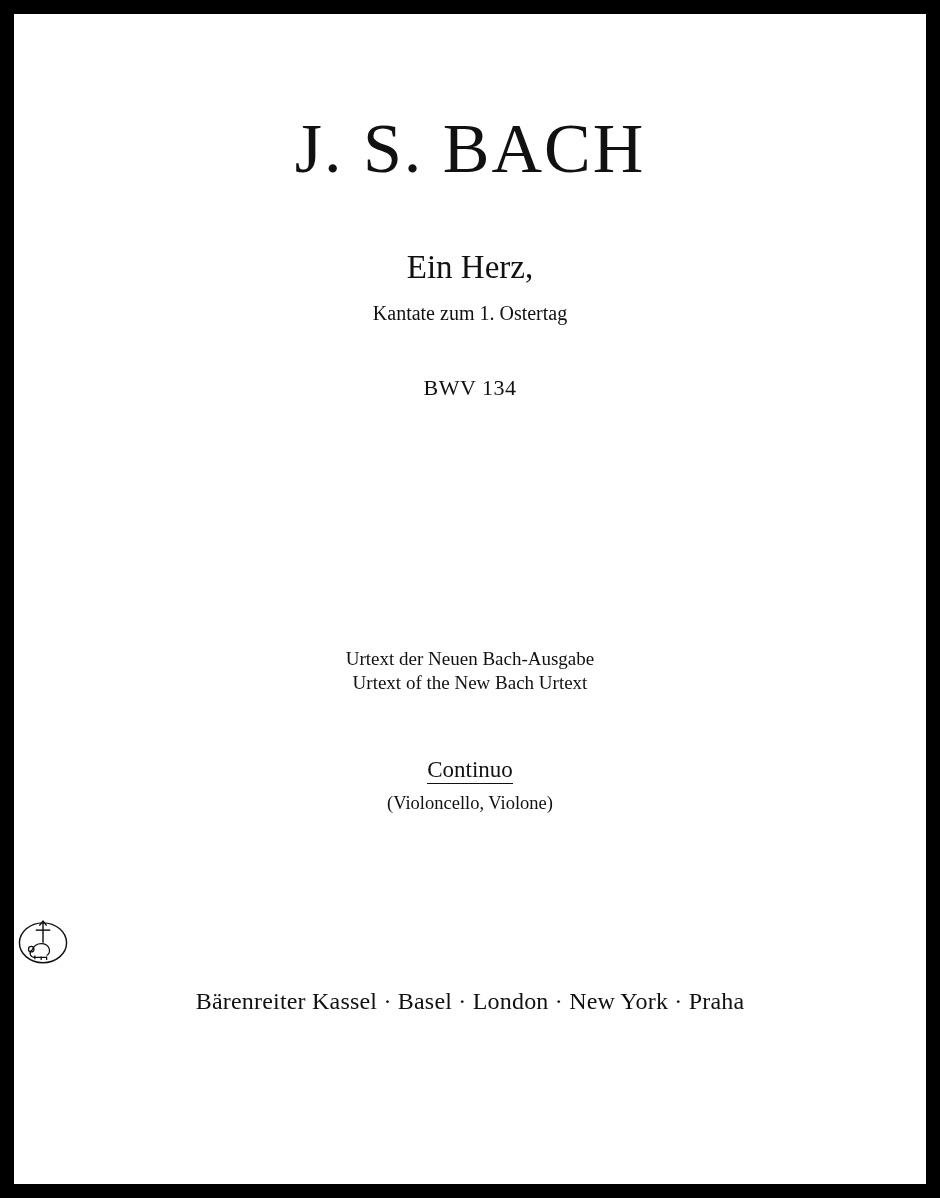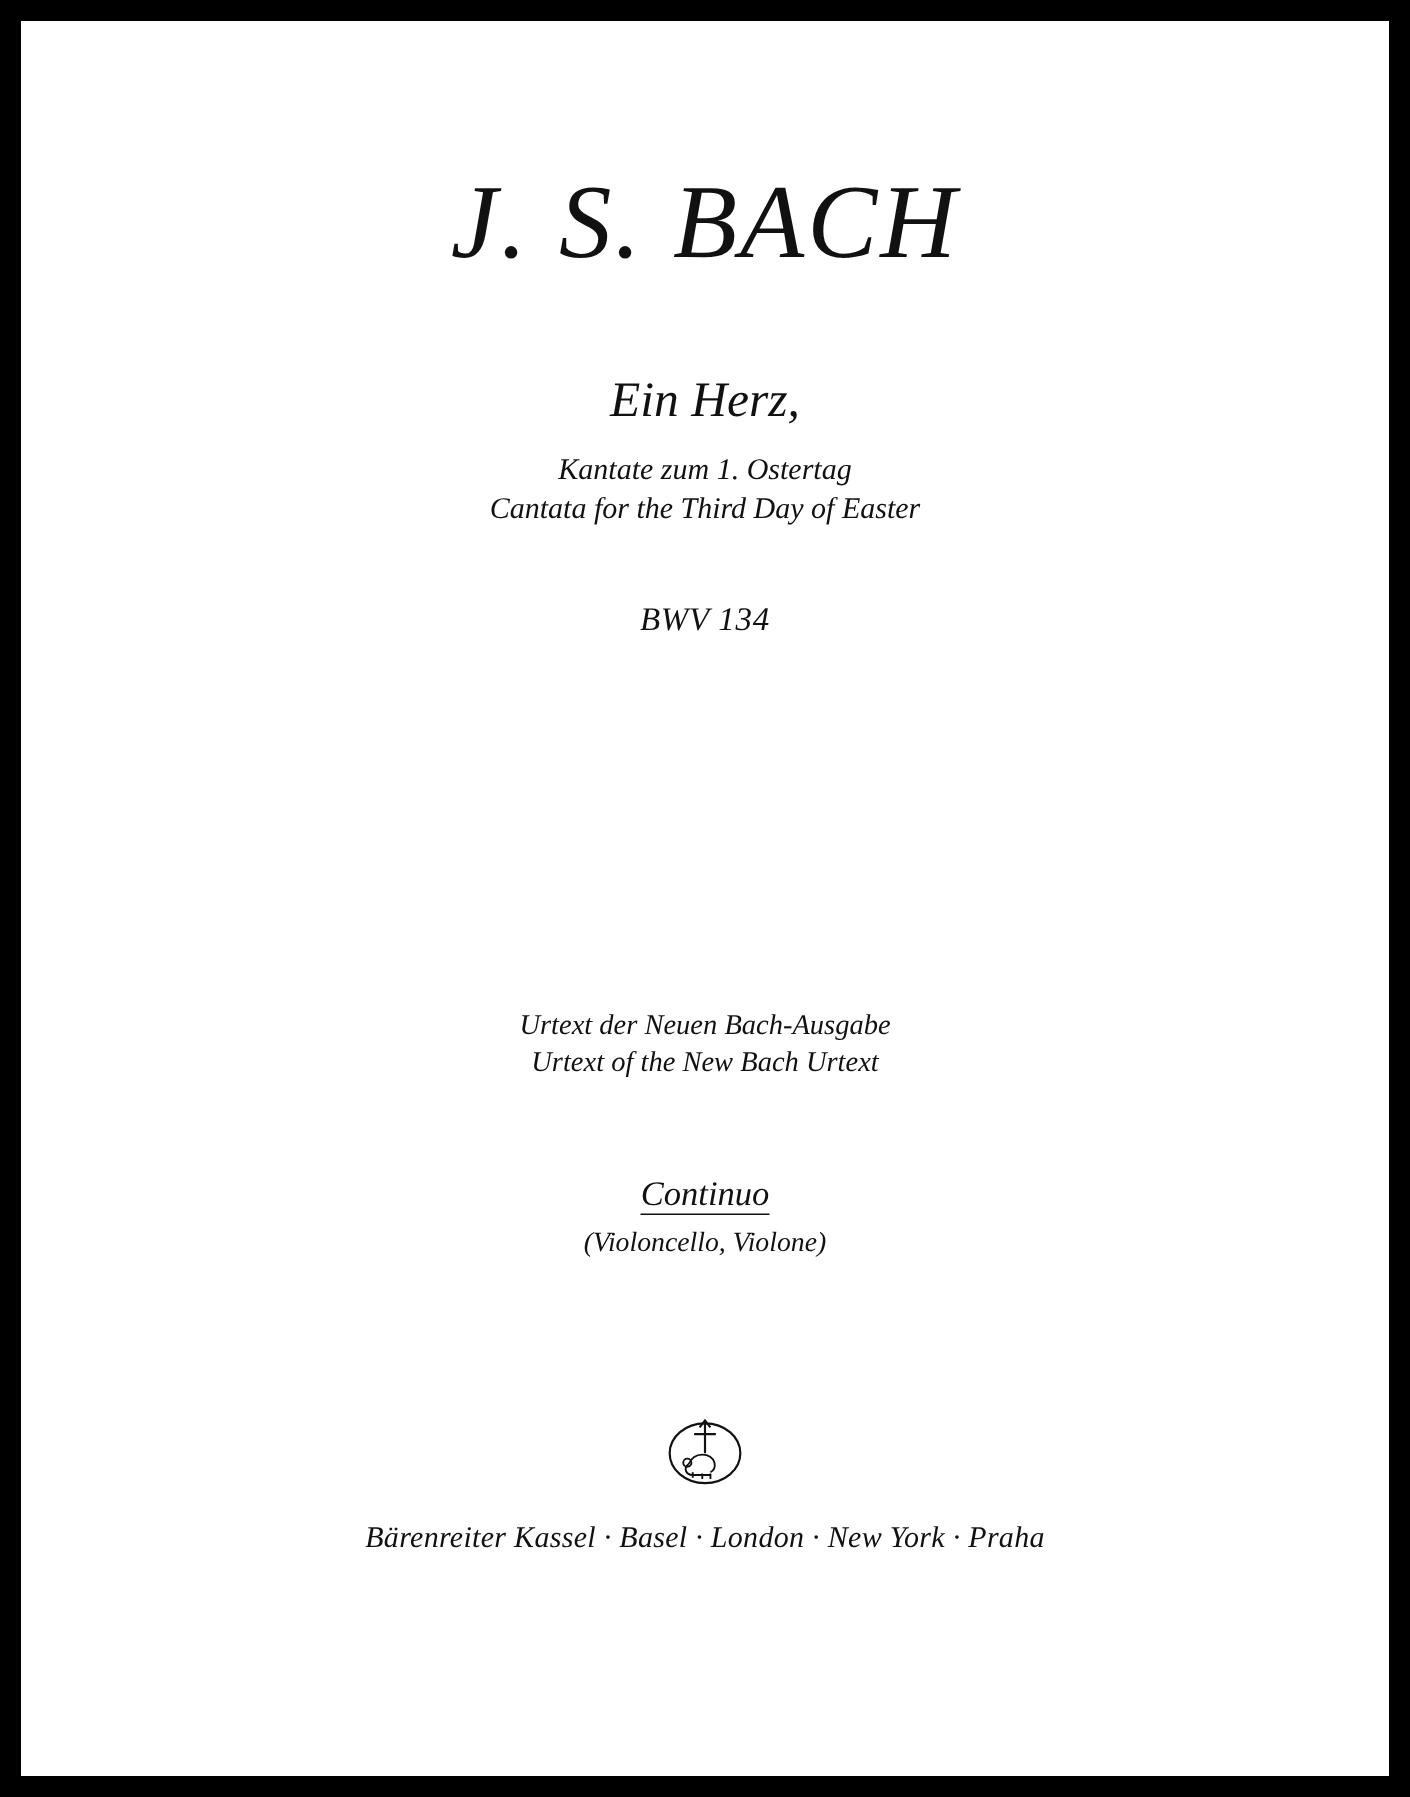--- a/index.html
+++ b/index.html
@@ -28,23 +28,21 @@
     background: #ffffff;
   }
   .inner {
     position: absolute;
     left: 0;
     right: 0;
     top: 0;
     bottom: 0;
     display: flex;
     flex-direction: column;
-    align-items: center;
     text-align: center;
-    font-style: italic;
   }
   .composer {
     margin-top: 98px;
     font-size: 70px;
     letter-spacing: 2px;
     font-weight: normal;
     line-height: 1.05;
   }
   .title-block {
     margin-top: 62px;
@@ -82,37 +80,36 @@
     margin-top: 9px;
     font-size: 18.5px;
   }
   .logo {
     margin-top: 98px;
     width: 58px;
     height: 58px;
   }
   .publisher {
     margin-top: 18px;
-    font-size: 20px;
+    font-size: 24px;
     letter-spacing: 0.2px;
   }
 </style>
 </head>
 <body>
 
 <div class="page">
   <div class="sheet">
     <div class="inner">
 
       <div class="composer">J. S. BACH</div>
 
       <div class="title-block">
         <div class="work-title-line">Ein Herz,</div>
         <div class="subtitle">Kantate zum 1. Ostertag</div>
-        <div class="subtitle" style="margin-top:0;">Cantata for the Third Day of Easter</div>
       </div>
 
       <div class="bwv">BWV 134</div>
 
       <div class="urtext">Urtext der Neuen Bach-Ausgabe</div>
       <div class="urtext" style="margin-top:0;">Urtext of the New Bach Urtext</div>
 
       <div class="part-block">
         <div class="part-name">Continuo</div>
         <div class="part-detail">(Violoncello, Violone)</div>

